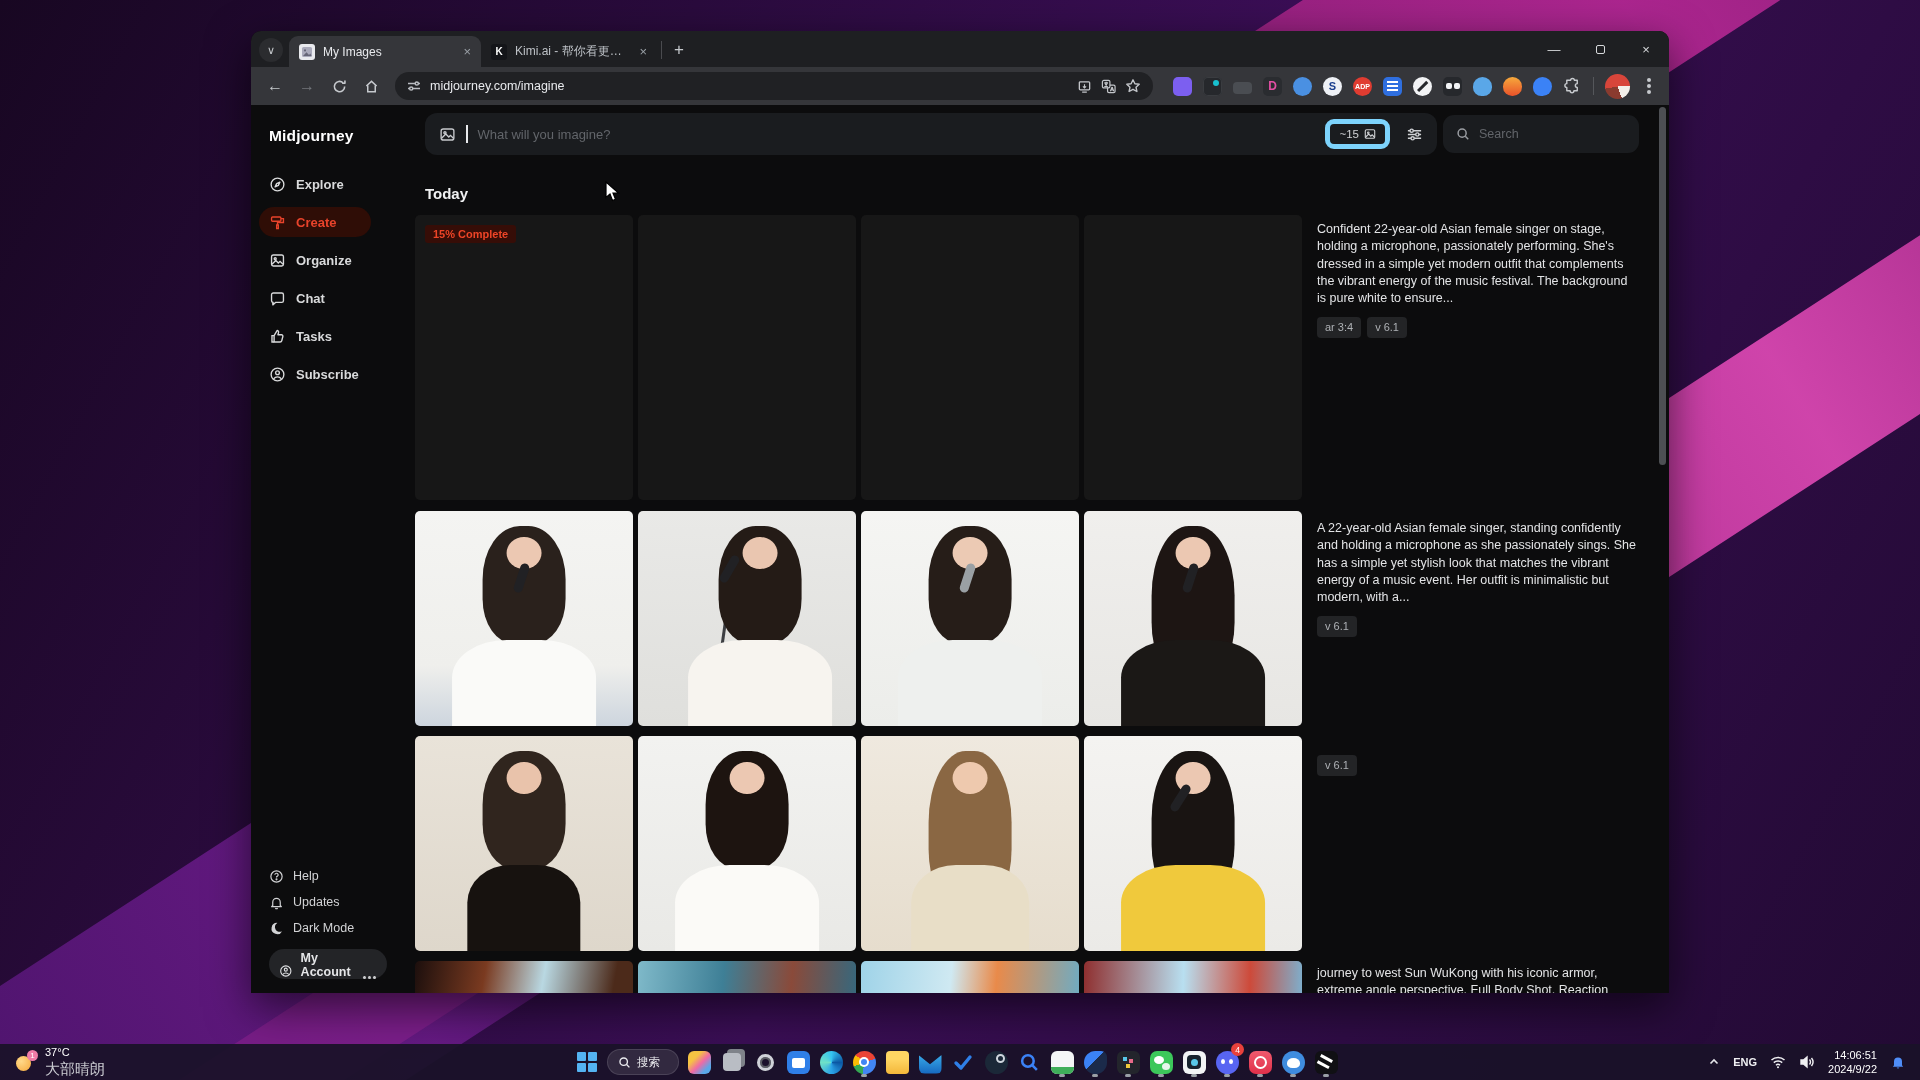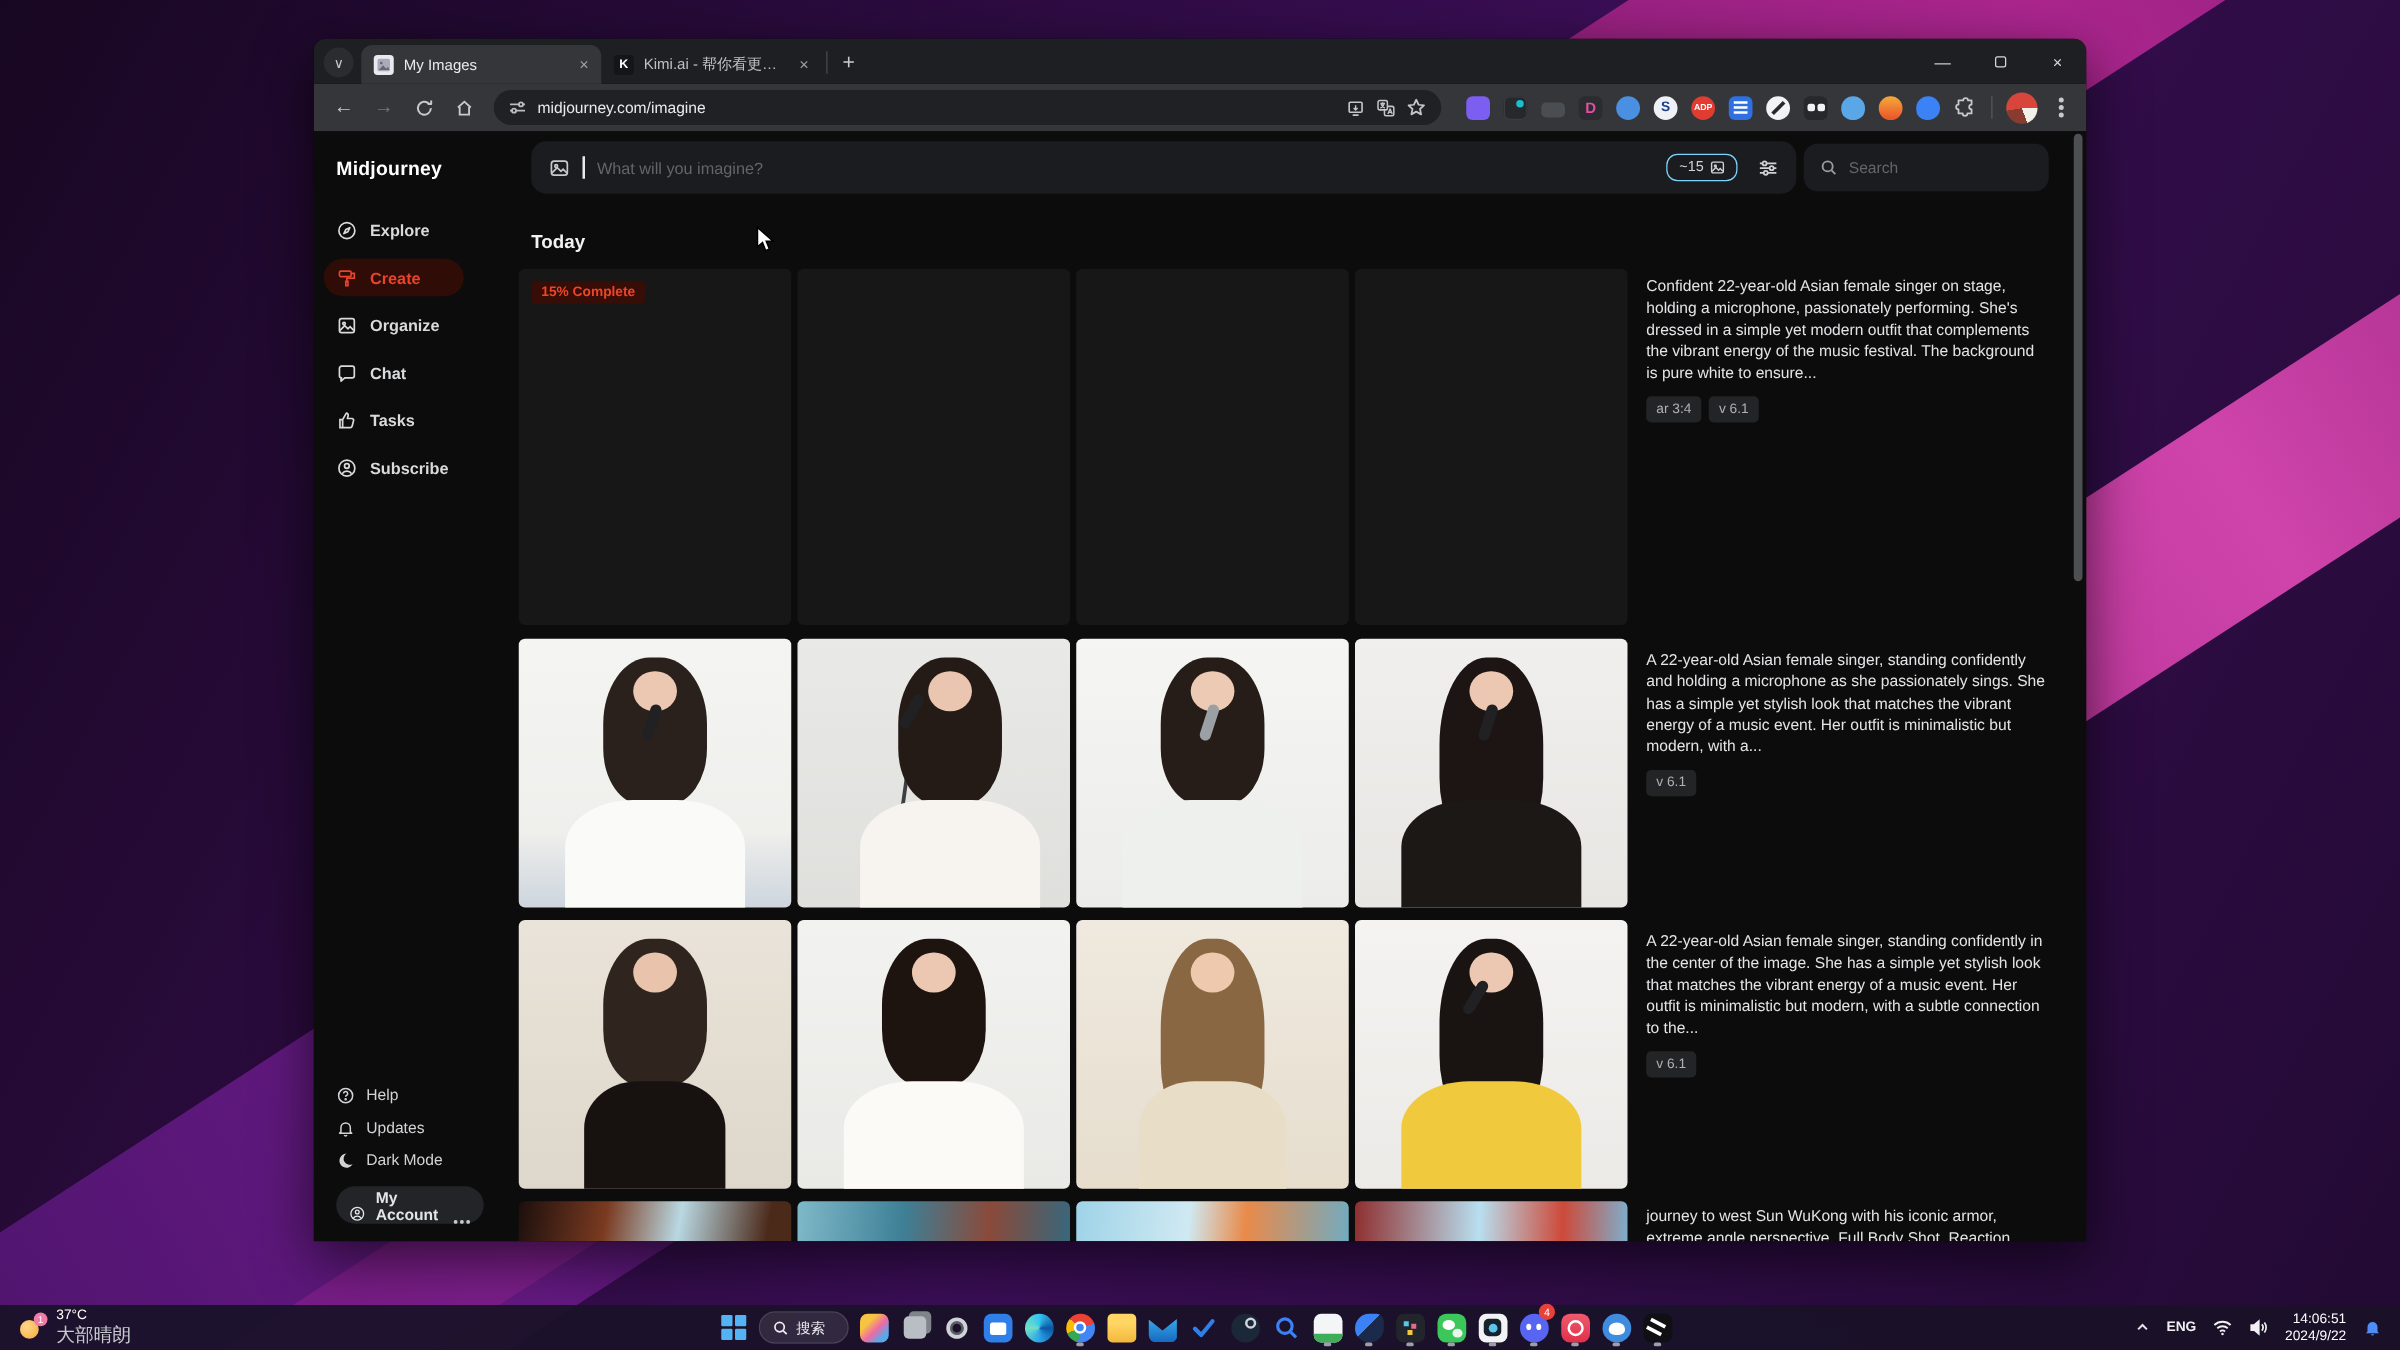--- a/index.html
+++ b/index.html
@@ -77,21 +77,21 @@
   .account-pill svg { width:16px; height:16px; }
   .hdots { width:3px; height:3px; border-radius:50%; background:#c9cacc; box-shadow:-5px 0 0 #c9cacc,5px 0 0 #c9cacc; margin-left:auto; margin-right:6px; }
 
   .mj-main { position:relative; flex:1; }
   .promptbar { position:absolute; left:10px; top:8px; width:1012px; height:42px; background:#1a1c1f;
     border-radius:12px; display:flex; align-items:center; padding:0 14px; gap:10px; }
   .promptbar .img-ic { color:#c7c9cd; display:flex; }
   .caret { width:1.5px; height:18px; background:#e8eaed; }
   .placeholder { color:#62656a; font-size:13px; }
   .pb-sp { flex:1; }
-  .count-pill { border:1px solid #7dd3fc; border-radius:9px; color:#cfd1d4; font-size:11.5px;
+  .count-pill { border:5px solid #7dd3fc; border-radius:9px; color:#cfd1d4; font-size:11.5px;
     display:flex; align-items:center; gap:5px; padding:4px 9px; }
   .count-pill svg { width:12px; height:12px; }
   .sliders-ic { color:#cfd1d4; display:flex; margin-left:6px; }
   .searchbox { position:absolute; left:1028px; top:10px; width:196px; height:38px; background:#1a1c1f;
     border-radius:11px; display:flex; align-items:center; gap:9px; padding:0 13px; }
   .searchbox svg { color:#9a9da2; }
   .search-ph { color:#62656a; font-size:12.5px; }
 
   .today-title { position:absolute; left:10px; top:80px; color:#f1f2f3; font-size:15px; font-weight:bold; }
 
@@ -462,21 +462,20 @@
           <span class="torso" style="background:#e8dec7;width:54%;"></span>
         </div>
         <div class="tile r3 c4" style="top:631px;background:linear-gradient(180deg,#f4f3f1,#ebeae7);">
           <span class="hair" style="background:#191412;height:70%;"></span>
             <span class="face" style="background:#ecc8b2;"></span>
           <span class="torso" style="background:#f0c93c;"></span>
             <span class="mic" style="transform:rotate(32deg);top:22%;left:42%;"></span>
         </div>
 
         <div class="job-text" style="top:640px;">
-          <span>A 22-year-old Asian female singer, standing confidently in the center of the image. She has a simple yet stylish look that matches the vibrant energy of a music event. Her outfit is minimalistic but modern, with a subtle connection to the...</span>
           <span class="tags">
             <span class="tag">v 6.1</span>
           </span>
         </div>
 
         <div class="tile r4 c1" style="top:856px;background:linear-gradient(100deg,#1c0f0d,#7a3a20 30%,#b9d8e2 55%,#4c2a1a 85%);"></div>
         <div class="tile r4 c2" style="top:856px;background:linear-gradient(95deg,#7fb9c9,#3e7f96 38%,#8a4a3a 68%,#2e6b84);"></div>
         <div class="tile r4 c3" style="top:856px;background:linear-gradient(95deg,#9fd3e8,#cfe9f2 40%,#e98a4a 60%,#66aecb);"></div>
         <div class="tile r4 c4" style="top:856px;background:linear-gradient(92deg,#8f2f2f,#b8dff0 45%,#cd4a3a 75%,#7ab4d4);"></div>
 

